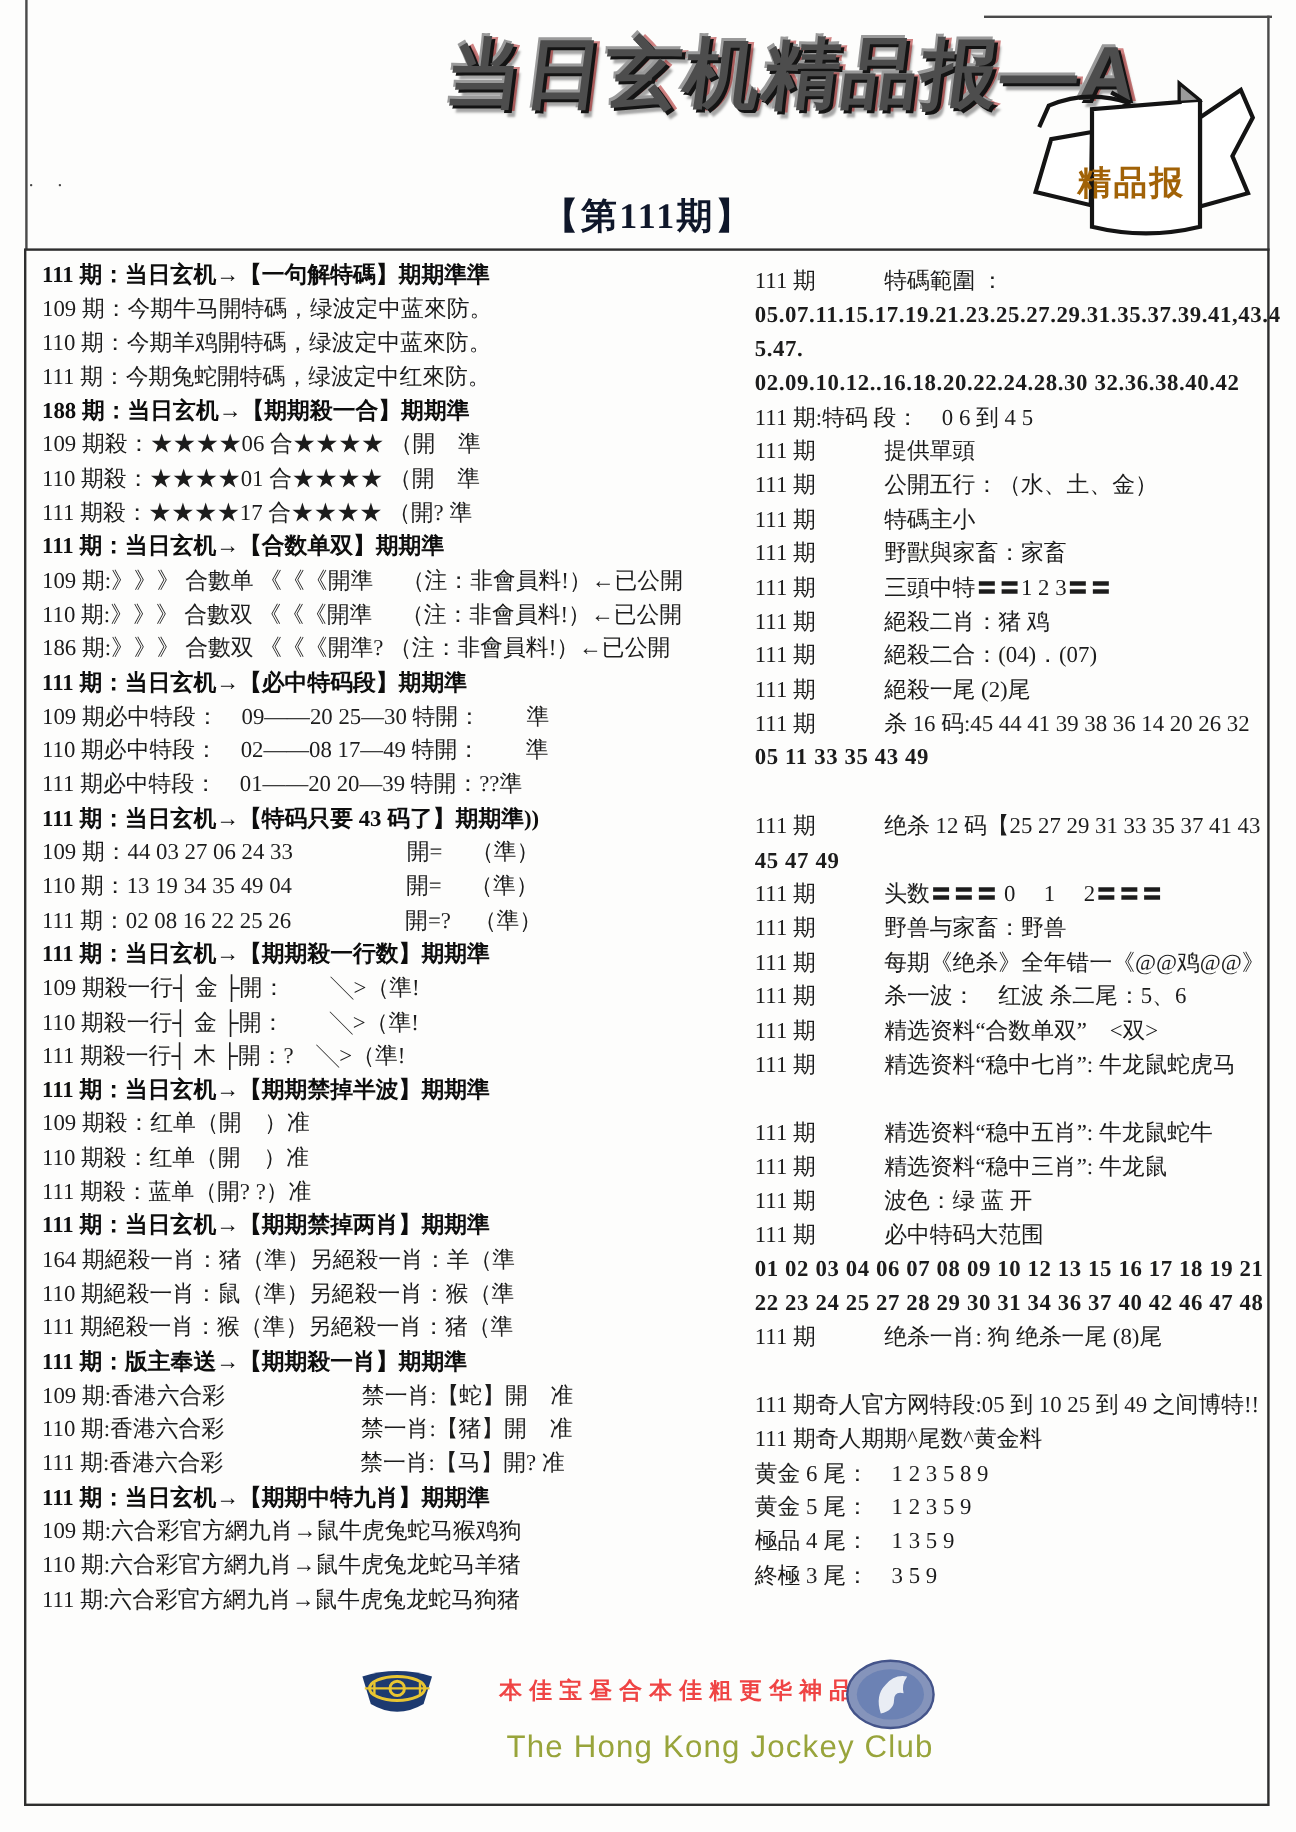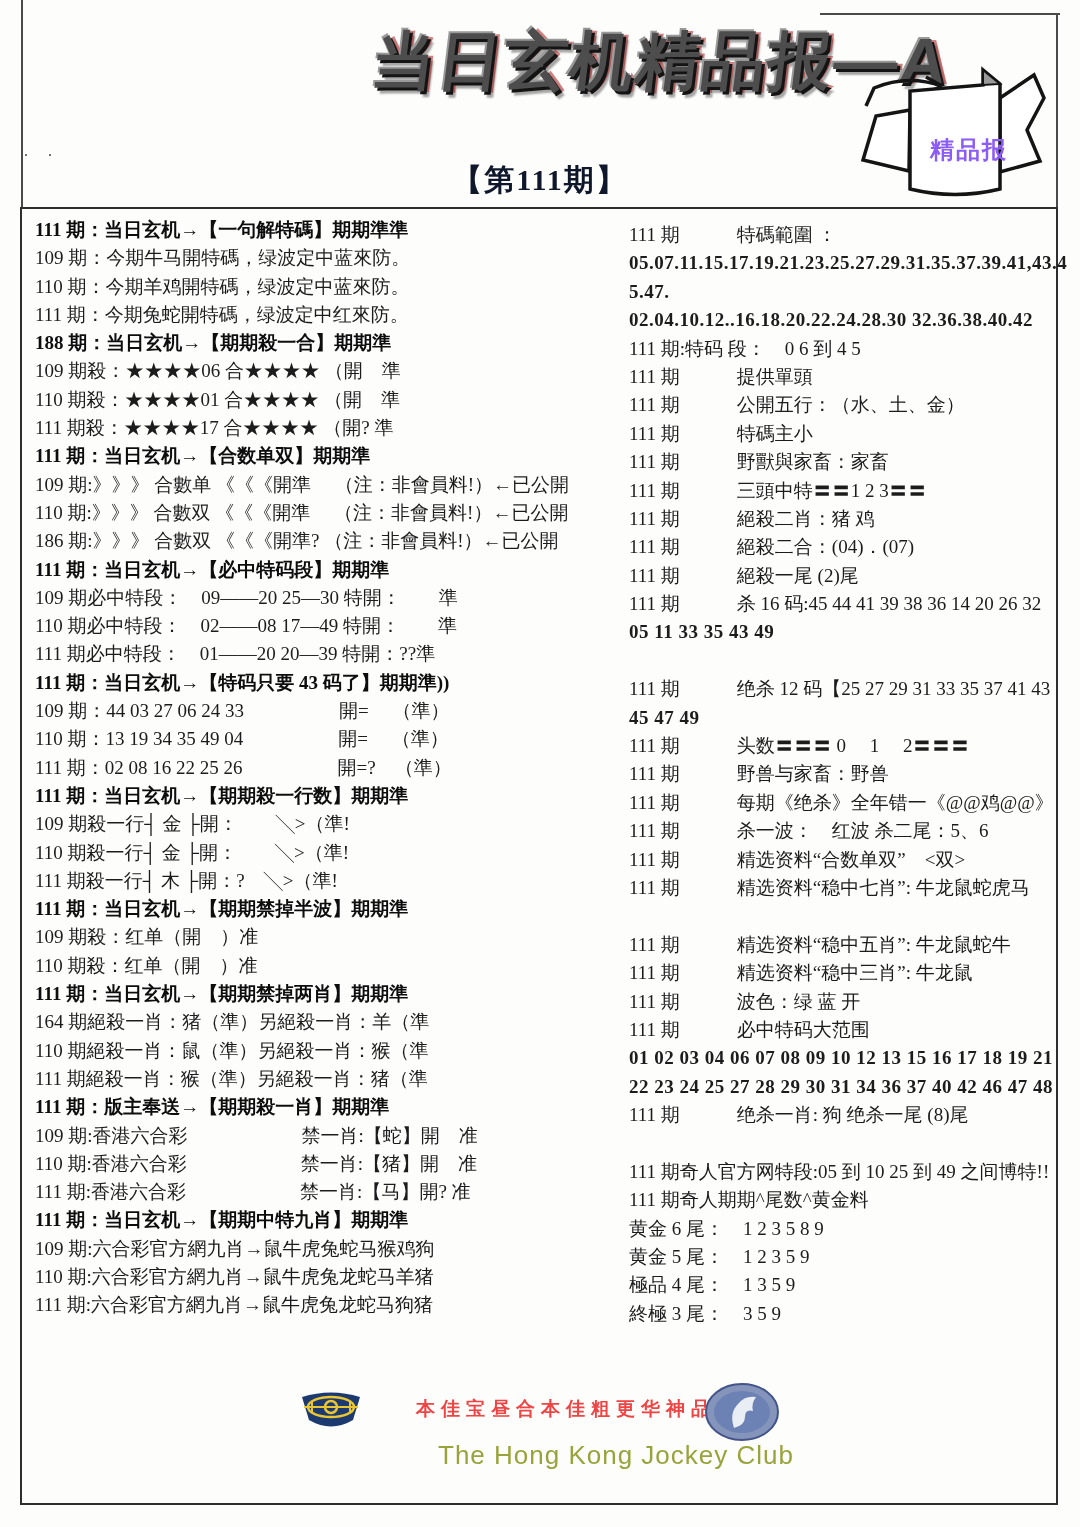--- a/index.html
+++ b/index.html
@@ -20,22 +20,22 @@
     text-shadow:3px 3px 0 #141414,-2px -2px 0 #9a9a9a,5px 1px 0 rgba(170,30,30,.55),6px 6px 2px rgba(0,0,0,.35);
     white-space:nowrap;
   }
   .issue{
     position:absolute;left:0;top:160px;width:1080px;text-align:center;
     font-weight:700;font-size:30px;color:#0f172a;letter-spacing:2px;
   }
   .corner-dots{position:absolute;left:24px;top:142px;font-size:16px;color:#444;letter-spacing:8px;}
   .ribbon{position:absolute;left:852px;top:58px;width:200px;height:155px;}
   .ribbon-label{
-    position:absolute;left:898px;top:134px;width:110px;text-align:right;
-    font-weight:700;font-size:24px;color:#8b5cf6;letter-spacing:2px;
+    position:absolute;left:898px;top:134px;width:110px;text-align:left;
+    font-weight:700;font-size:28px;color:#a16207;letter-spacing:2px;
   }
   
   .main-box{
     position:absolute;left:20px;top:207px;width:1034px;height:1294px;
     border:2px solid #2e2e2e;background:transparent;
   }
   .col-left{position:absolute;left:35px;top:216px;width:570px;}
   .col-right{position:absolute;left:617px;top:221px;width:440px;margin-left:12px;}
   .line{height:28.3px;line-height:28.3px;font-size:19px;white-space:pre;color:#1c1c1c;}
   .col-right .line{height:28.4px;line-height:28.4px;}
@@ -45,21 +45,21 @@
   .badge{position:absolute;left:298px;top:1390px;width:66px;height:40px;}
   .slogan{
     position:absolute;left:416px;top:1396px;width:300px;
     font-weight:700;font-size:19px;color:#ef4444;letter-spacing:6px;white-space:pre;
   }
   .hkjc-logo{position:absolute;left:704px;top:1382px;width:76px;height:60px;}
   .club-name{
     position:absolute;left:0;top:1440px;width:1200px;text-align:center;
     font-family:"Liberation Sans", sans-serif;font-size:26px;color:#98a43b;letter-spacing:1px;
   }
-  .club-name-wrap{position:absolute;left:16px;top:0;width:968px;height:1527px;pointer-events:none;}
+  .club-name-wrap{position:absolute;left:0;top:0;width:968px;height:1527px;pointer-events:none;}
 </style>
 </head>
 <body>
 
 <div class="edge-left"></div>
 <div class="edge-top"></div>
 <div class="edge-right"></div>
 
 <div class="masthead">当日玄机精品报—A</div>
 <div class="corner-dots">. .</div>
@@ -103,38 +103,39 @@
     <div class="line">109 期：44 03 27 06 24 33　　　　　開=　 （準）</div>
     <div class="line">110 期：13 19 34 35 49 04　　　　　開=　 （準）</div>
     <div class="line">111 期：02 08 16 22 25 26　　　　　開=?　（準）</div>
     <div class="line hline">111 期：当日玄机→【期期殺一行数】期期準</div>
     <div class="line">109 期殺一行┤ 金 ├開：　　╲&gt;（準!</div>
     <div class="line">110 期殺一行┤ 金 ├開：　　╲&gt;（準!</div>
     <div class="line">111 期殺一行┤ 木 ├開：?　╲&gt;（準!</div>
     <div class="line hline">111 期：当日玄机→【期期禁掉半波】期期準</div>
     <div class="line">109 期殺：红单（開　）准</div>
     <div class="line">110 期殺：红单（開　）准</div>
+    <div class="line">111 期殺：蓝单（開? ?）准</div>
     <div class="line hline">111 期：当日玄机→【期期禁掉两肖】期期準</div>
     <div class="line">164 期絕殺一肖：猪（準）另絕殺一肖：羊（準</div>
     <div class="line">110 期絕殺一肖：鼠（準）另絕殺一肖：猴（準</div>
     <div class="line">111 期絕殺一肖：猴（準）另絕殺一肖：猪（準</div>
     <div class="line hline">111 期：版主奉送→【期期殺一肖】期期準</div>
     <div class="line">109 期:香港六合彩　　　　　　禁一肖:【蛇】開　准</div>
     <div class="line">110 期:香港六合彩　　　　　　禁一肖:【猪】開　准</div>
     <div class="line">111 期:香港六合彩　　　　　　禁一肖:【马】開? 准</div>
     <div class="line hline">111 期：当日玄机→【期期中特九肖】期期準</div>
     <div class="line">109 期:六合彩官方網九肖→鼠牛虎兔蛇马猴鸡狗</div>
     <div class="line">110 期:六合彩官方網九肖→鼠牛虎兔龙蛇马羊猪</div>
     <div class="line">111 期:六合彩官方網九肖→鼠牛虎兔龙蛇马狗猪</div>
   </div>
 <div class="col-right">
     <div class="line">111 期　　　特碼範圍 ：</div>
     <div class="line num">05.07.11.15.17.19.21.23.25.27.29.31.35.37.39.41,43.4</div>
     <div class="line num">5.47.</div>
-    <div class="line num">02.04.10.12..16.18.20.22.24.28.30 32.36.38.40.42</div>
+    <div class="line num">02.09.10.12..16.18.20.22.24.28.30 32.36.38.40.42</div>
     <div class="line">111 期:特码 段：　0 6 到 4 5</div>
     <div class="line">111 期　　　提供單頭</div>
     <div class="line">111 期　　　公開五行：（水、土、金）</div>
     <div class="line">111 期　　　特碼主小</div>
     <div class="line">111 期　　　野獸與家畜：家畜</div>
     <div class="line">111 期　　　三頭中特〓〓1 2 3〓〓</div>
     <div class="line">111 期　　　絕殺二肖：猪 鸡</div>
     <div class="line">111 期　　　絕殺二合：(04)．(07)</div>
     <div class="line">111 期　　　絕殺一尾 (2)尾</div>
     <div class="line">111 期　　　杀 16 码:45 44 41 39 38 36 14 20 26 32</div>

